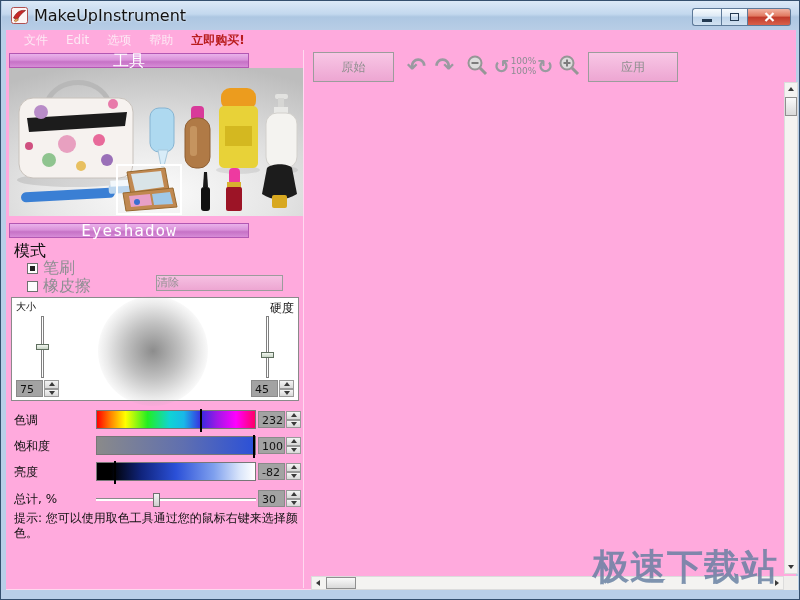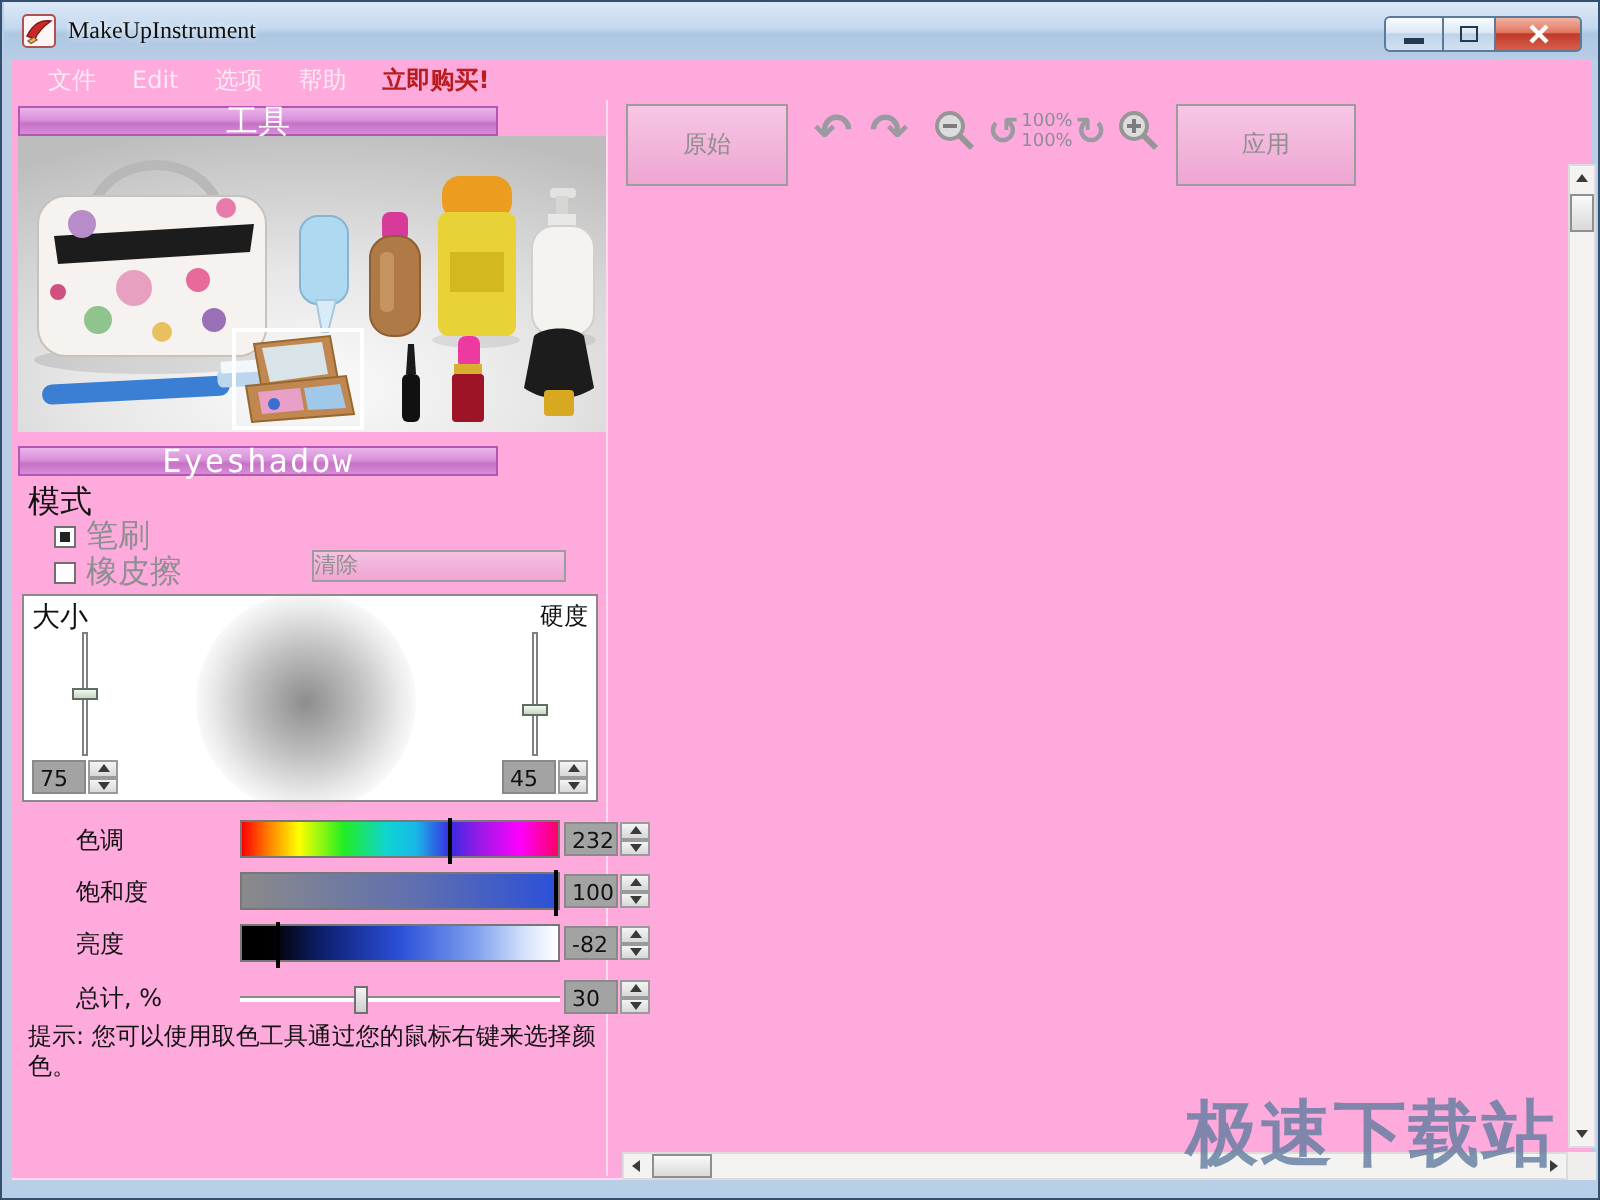--- a/index.html
+++ b/index.html
@@ -3,21 +3,21 @@
 <meta charset="utf-8">
 <style>
   html,body{margin:0;padding:0;background:#e8e8e8;font-family:"DejaVu Sans","Liberation Sans",sans-serif;}
   *{box-sizing:border-box;}
   #window{position:relative;width:800px;height:600px;background:#b9cfe8;border:1px solid #35506e;overflow:hidden;}
   
   #titlebar{position:absolute;left:1px;top:0;width:797px;height:29px;
     background:linear-gradient(180deg,#dcE9f7 0%,#c3d8ee 45%,#adc7e2 55%,#b8cde6 100%);
     display:flex;align-items:center;padding-left:9px;}
   #app-icon{width:17px;height:17px;margin-right:6px;}
-  #window-title{font-size:12px;color:#111;text-shadow:0 0 3px #fff;font-family:Liberation Serif, serif;}
+  #window-title{font-size:16px;color:#111;text-shadow:0 0 3px #fff;}
   #win-buttons{position:absolute;right:8px;top:7px;display:flex;}
   .winbtn{height:18px;border:1px solid #5e7a99;background:linear-gradient(180deg,#f7fbfe 0%,#dde9f5 45%,#bed4ea 50%,#d2e1f1 100%);
     display:flex;align-items:center;justify-content:center;}
   #min-btn{width:29px;border-right:none;border-radius:3px 0 0 3px;}
   #max-btn{width:27px;}
   #close-btn{width:43px;border-left:none;border-radius:0 3px 3px 0;
     background:linear-gradient(180deg,#f2b3a2 0%,#e0775f 45%,#c0392a 50%,#d9604a 100%);}
   .glyph-min{width:10px;height:3px;background:#243a52;margin-top:7px;}
   .glyph-max{width:9px;height:8px;border:1px solid #243a52;background:transparent;}
   
@@ -39,53 +39,53 @@
   .checkrow{position:absolute;left:21px;display:flex;align-items:center;gap:5px;}
   #brush-row{top:228px;} #eraser-row{top:246px;}
   .cbox{width:11px;height:11px;border:1px solid #6f6f6f;background:#fdfdfd;display:flex;align-items:center;justify-content:center;}
   .cbox .dot{width:5px;height:5px;background:#222;}
   .checkrow span.lbl{font-size:16px;color:#8f8f93;}
   #clear-button{position:absolute;left:150px;top:245px;width:127px;height:16px;
     background:linear-gradient(180deg,#f6c0e2,#eda6d2);border:1px solid #9c9c9c;
     color:#8f8f8f;font-size:11px;text-align:left;line-height:14px;}
   
   #preview{position:absolute;left:5px;top:267px;width:288px;height:104px;background:#fff;border:1px solid #8a8a8a;}
-  #size-label{position:absolute;left:4px;top:2px;font-size:14px;color:#111;}
+  #size-label{position:absolute;left:4px;top:2px;font-size:10px;color:#111;}
   #hardness-label{position:absolute;right:4px;top:2px;font-size:12px;color:#111;}
   .vslider{position:absolute;top:18px;width:13px;height:62px;}
   #size-slider{left:24px;} #hardness-slider{right:24px;}
   .vslider .track{position:absolute;left:5px;top:0;width:3px;height:62px;background:#fff;border:1px solid #808080;}
   .vslider .thumb{position:absolute;left:0;width:13px;height:6px;background:linear-gradient(180deg,#f2f6f0,#c9d6c6);border:1px solid #5f6f5f;}
   #size-thumb{top:28px;} #hardness-thumb{top:36px;}
   #blob{position:absolute;left:86px;top:-2px;width:110px;height:110px;border-radius:50%;
     background:radial-gradient(circle,rgba(120,120,120,.85) 0%,rgba(140,140,140,.55) 35%,rgba(170,170,170,.25) 60%,rgba(200,200,200,0) 75%);}
   .spin{display:flex;align-items:stretch;height:17px;}
   .spin .num{width:27px;background:#a3a3a3;border:1px solid #8a8a8a;font-size:11px;color:#111;padding:2px 2px 0 3px;}
   .spin .arrows{width:15px;display:flex;flex-direction:column;margin-left:1px;}
   .spin .ab{flex:1;background:linear-gradient(180deg,#f4f4f4,#d8d8d8);border:1px solid #9a9a9a;display:flex;align-items:center;justify-content:center;}
   .tri-up{width:0;height:0;border-left:3px solid transparent;border-right:3px solid transparent;border-bottom:4px solid #3a3a3a;}
   .tri-dn{width:0;height:0;border-left:3px solid transparent;border-right:3px solid transparent;border-top:4px solid #3a3a3a;}
   #size-spin{position:absolute;left:4px;bottom:3px;} #hardness-spin{position:absolute;right:4px;bottom:3px;}
   
-  .crow{position:absolute;left:8px;width:287px;height:20px;margin-left:24px;}
+  .crow{position:absolute;left:8px;width:287px;height:20px;}
   #hue-row{top:380px;} #sat-row{top:406px;} #bri-row{top:432px;} #tot-row{top:459px;}
   .crow .rlabel{position:absolute;left:0;top:2px;font-size:12px;color:#111;}
   .cbar{position:absolute;left:82px;top:0;width:160px;height:19px;border:1px solid #777;}
   #hue-bar{background:linear-gradient(90deg,#f00 0%,#ff8800 9%,#ff0 18%,#2e2 32%,#0fd4d4 46%,#19b8e8 55%,#3a2ae0 66%,#a018e8 76%,#ff00ff 88%,#ff0066 100%);}
   #sat-bar{background:linear-gradient(90deg,#8a8a8a 0%,#5f6fb0 55%,#2b50d8 100%);}
   #bri-bar{background:linear-gradient(90deg,#000 0%,#000 9%,#10247c 28%,#2b50d8 50%,#7fa0ee 74%,#d8e4fa 90%,#fff 100%);}
   .cmarker{position:absolute;top:-2px;width:2px;height:23px;background:#000;}
   #hue-marker{left:103px;} #sat-marker{left:156px;} #bri-marker{left:17px;}
   .crow .spin{position:absolute;right:0;top:1px;}
   #total-track{position:absolute;left:82px;top:9px;width:160px;height:3px;background:#fff;border-top:1px solid #8a8a8a;}
   #total-thumb{position:absolute;left:57px;top:-6px;width:7px;height:14px;background:linear-gradient(180deg,#f4f4f4,#cfcfcf);border:1px solid #6f6f6f;}
   
   #hint{position:absolute;left:8px;top:481px;width:288px;font-size:12px;line-height:15px;color:#111;}
   
-  .pinkbtn{position:absolute;top:22px;height:41px;background:linear-gradient(180deg,#f8c6e5,#eda6d2);
+  .pinkbtn{position:absolute;top:22px;height:30px;background:linear-gradient(180deg,#f8c6e5,#eda6d2);
     border:1px solid #9c9c9c;color:#8f8f8f;font-size:12px;display:flex;align-items:center;justify-content:center;}
   #original-button{left:307px;width:81px;}
   #apply-button{left:582px;width:90px;}
   .toolicon{position:absolute;top:22px;height:27px;display:flex;align-items:center;justify-content:center;color:#9a9aa0;}
   #undo-button{left:397px;width:27px;font-size:23px;font-weight:bold;}
   #redo-button{left:425px;width:27px;font-size:23px;font-weight:bold;}
   #zoomout-button{left:457px;width:28px;}
   #rotate-group{left:487px;width:61px;gap:1px;}
   #rotate-group .rot{font-size:19px;font-weight:bold;color:#9a9aa0;}
   #zoom-level{display:flex;flex-direction:column;font-size:9px;color:#8d8d93;line-height:10px;}

